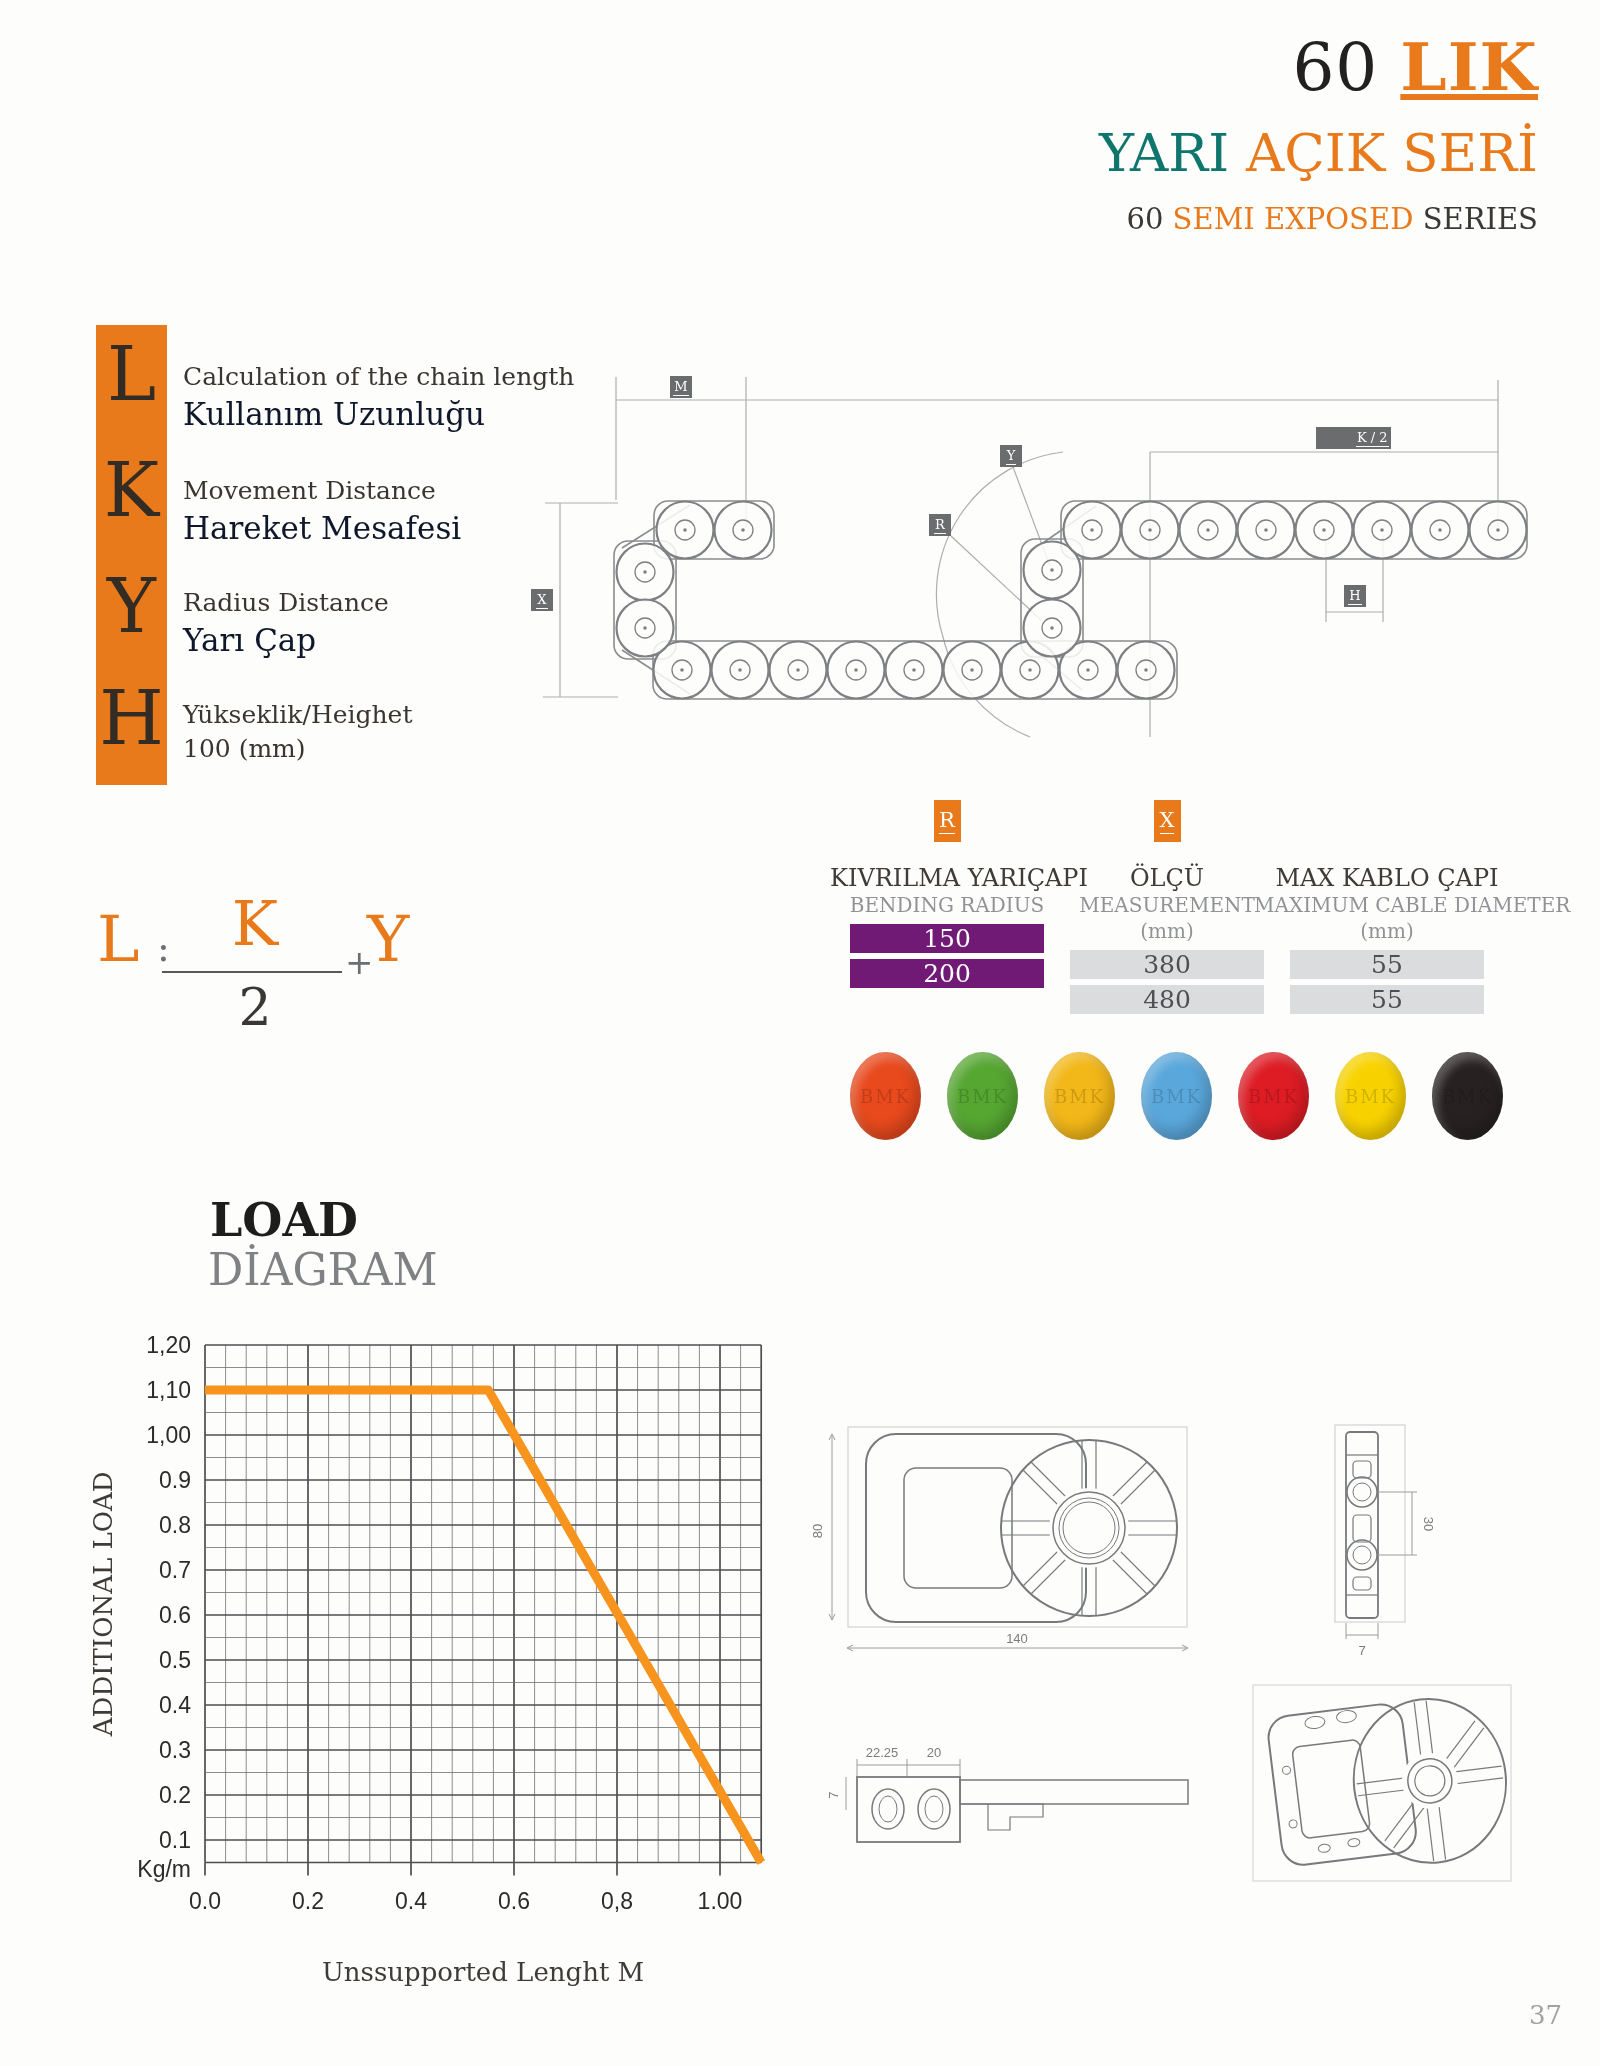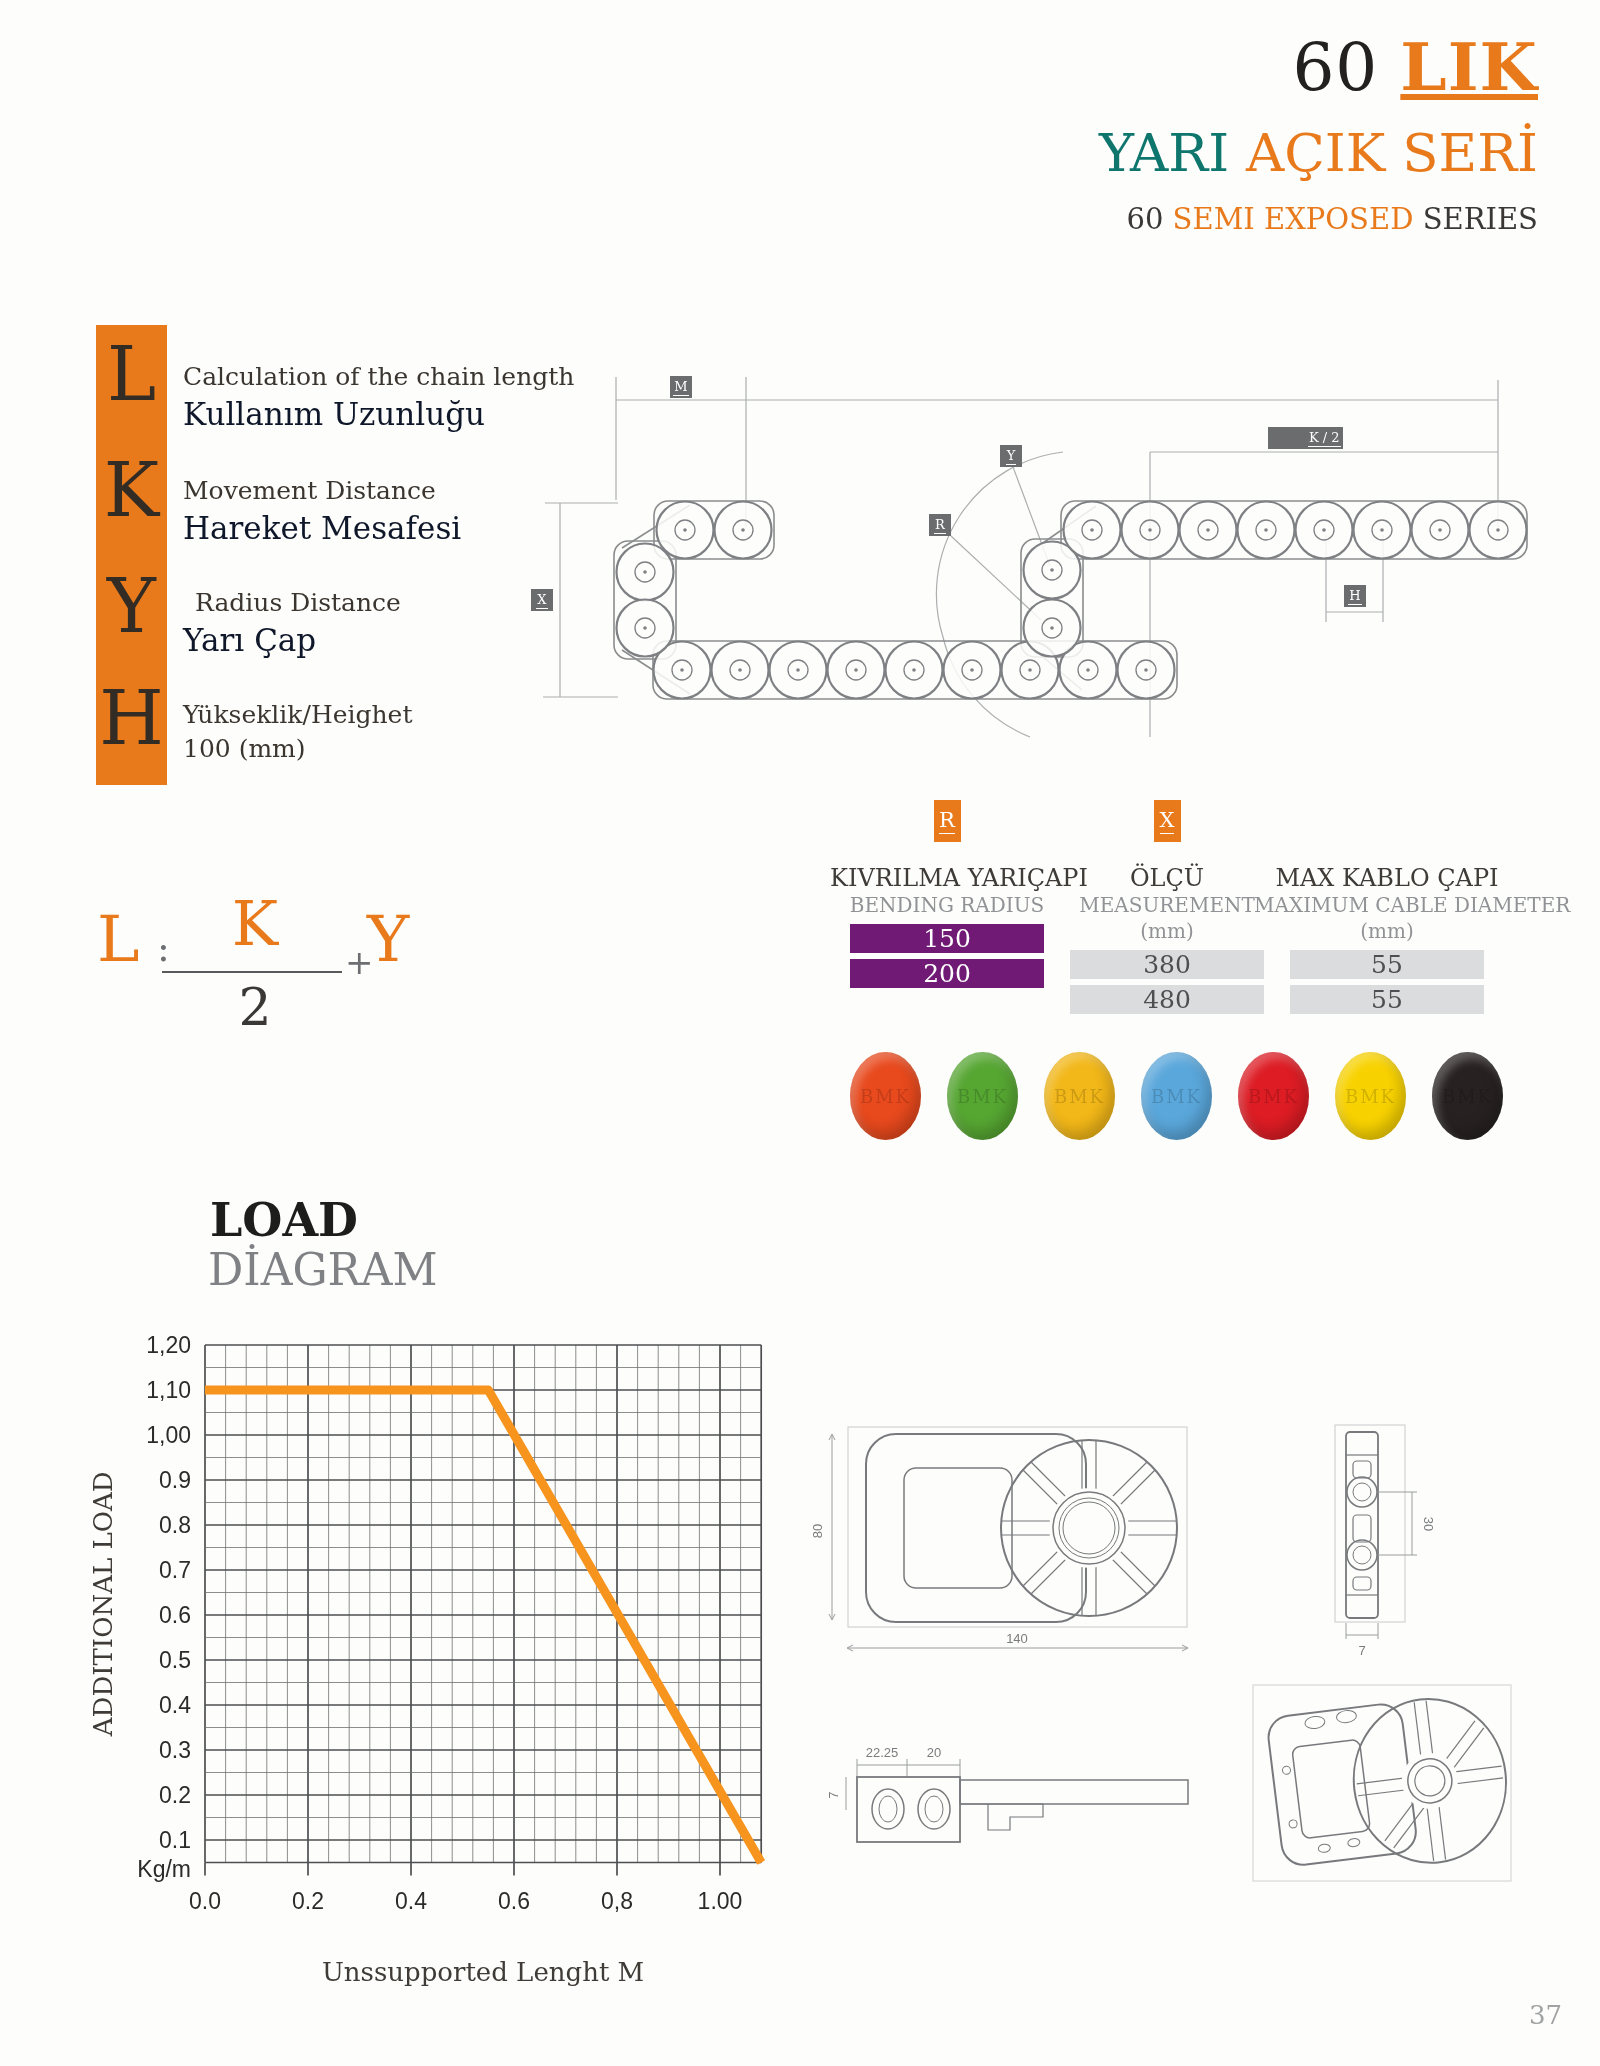--- a/index.html
+++ b/index.html
@@ -72,21 +72,21 @@
   <div class="abs lbar">
     <div class="bl" style="top:12px;">L</div>
     <div class="bl" style="top:128px;">K</div>
     <div class="bl" style="top:244px;">Y</div>
     <div class="bl" style="top:356px;">H</div>
   </div>
   <div class="abs spec-en" style="top:362px;">Calculation of the chain  length</div>
   <div class="abs spec-tr" style="top:396px;">Kullanım Uzunluğu</div>
   <div class="abs spec-en" style="top:476px;">Movement Distance</div>
   <div class="abs spec-tr" style="top:510px;">Hareket Mesafesi</div>
-  <div class="abs spec-en" style="top:588px;margin-left:12px;">Radius Distance</div>
+  <div class="abs spec-en" style="top:588px;">Radius Distance</div>
   <div class="abs spec-tr" style="top:622px;">Yarı Çap</div>
   <div class="abs spec-en" style="top:700px;">Yükseklik/Heighet</div>
   <div class="abs spec-en" style="top:734px;">100 (mm)</div>
 
   <div class="abs chain-wrap">
     <svg id="chain-svg" width="1160" height="390" viewBox="390 365 1160 390">
       <g stroke="#acaeb0" stroke-width="1.2" fill="none">
         <line x1="616" y1="400" x2="1498" y2="400"></line>
         <line x1="616" y1="377" x2="616" y2="500"></line>
         <line x1="746" y1="377" x2="746" y2="527"></line>
@@ -185,21 +185,21 @@
           <circle cx="1498" cy="530" r="10" fill="none" stroke="#7e8083" stroke-width="1.3"></circle>
           <circle cx="1498" cy="530" r="1.8" fill="#7e8083"></circle>
         </g>
     </svg>
     <div class="dim-label" style="left:280px;top:11px;">
         <span>M</span>
       </div>
     <div class="dim-label" style="left:610px;top:80px;">
         <span>Y</span>
       </div>
-    <div class="dim-label" style="left:878px;top:62px;padding-left:40px;">
+    <div class="dim-label" style="left:926px;top:62px;padding-left:40px;">
         <span>K / 2</span>
       </div>
     <div class="dim-label" style="left:539px;top:149px;">
         <span>R</span>
       </div>
     <div class="dim-label" style="left:141px;top:224px;">
         <span>X</span>
       </div>
     <div class="dim-label" style="left:954px;top:220px;">
         <span>H</span>

